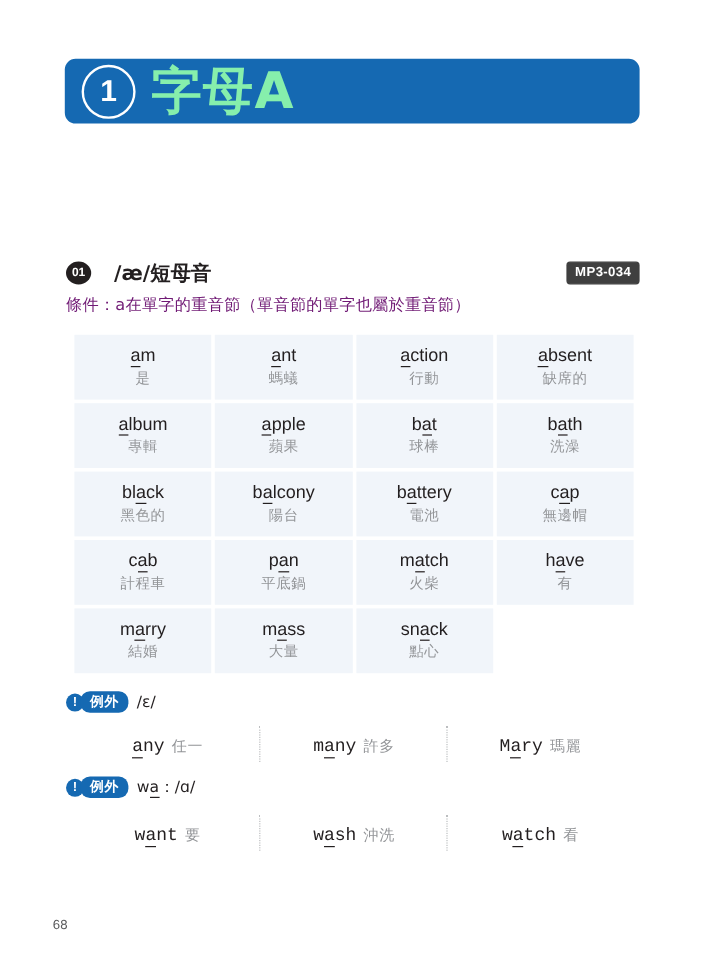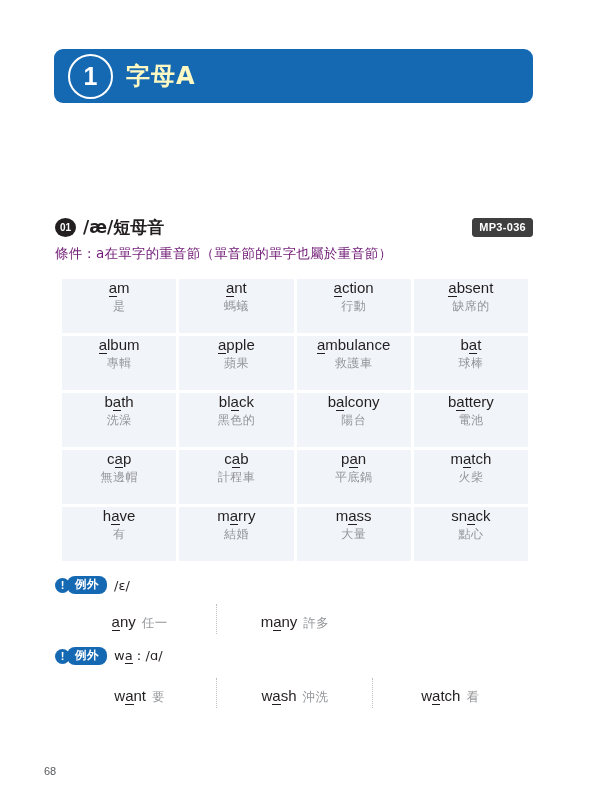--- a/index.html
+++ b/index.html
@@ -48,22 +48,22 @@
     margin-right: 13px;
   }
   .chapter-num {
     color: #ffffff;
     font-size: 25px;
     font-weight: bold;
     line-height: 1;
     font-family: "Liberation Sans", sans-serif;
   }
   .chapter-title {
-    color: #fef9c3;
-    font-size: 24px;
+    color: #86efac;
+    font-size: 42px;
     font-weight: bold;
     letter-spacing: 1px;
     font-family: "DejaVu Sans", "Liberation Sans", sans-serif;
   }
 
   
   .intro {
     position: absolute;
     left: 55px;
     top: 120px;
@@ -98,20 +98,21 @@
     justify-content: center;
     flex: none;
     margin-right: 7px;
     font-family: "Liberation Sans", sans-serif;
   }
   .sub-title {
     font-size: 17px;
     font-weight: bold;
     color: #231f20;
     font-family: "DejaVu Sans", "Liberation Sans", sans-serif;
+    margin-left: 12px;
   }
   .mp3-badge {
     margin-left: auto;
     background: #3f3f3f;
     color: #ffffff;
     font-size: 11px;
     font-weight: bold;
     padding: 2px 6px 3px 6px;
     border-radius: 3px;
     letter-spacing: 0.3px;
@@ -138,20 +139,21 @@
     display: grid;
     grid-template-columns: repeat(4, 1fr);
     gap: 3px;
   }
   .word-cell {
     background: #f1f5fa;
     height: 54px;
     display: flex;
     flex-direction: column;
     align-items: center;
+    justify-content: center;
   }
   .word-en {
     font-size: 15px;
     color: #231f20;
     line-height: 1.15;
     font-family: "Liberation Sans", "DejaVu Sans", sans-serif;
     margin-bottom: 2px;
   }
   .word-en u {
     text-decoration: none;
@@ -229,21 +231,21 @@
     content: "";
     position: absolute;
     left: -1px;
     top: -9px;
     height: 30px;
     border-left: 1.5px dotted #bcbec0;
   }
   .exc-en {
     font-size: 15px;
     color: #231f20;
-    font-family: Liberation Sans, sans-serif;
+    font-family: Liberation Mono, monospace;
   }
   .exc-en u {
     text-decoration: none;
     border-bottom: 1.3px solid #231f20;
   }
   .exc-zh {
     font-size: 12.5px;
     color: #939598;
     margin-left: 6px;
     font-family: "DejaVu Sans", "Liberation Sans", sans-serif;
@@ -269,21 +271,21 @@
     <div class="chapter-num-ring">
       <span class="chapter-num">1</span>
     </div>
     <span class="chapter-title">字母A</span>
   </div>
 
 
   <div class="sub-head">
     <span class="sub-num">01</span>
     <span class="sub-title">/æ/短母音</span>
-    <span class="mp3-badge">MP3-036</span>
+    <span class="mp3-badge">MP3-034</span>
   </div>
   <div class="condition">條件：a在單字的重音節（單音節的單字也屬於重音節）</div>
 
   <div class="word-grid" id="word-grid">
       <div class="word-cell">
         <div class="word-en"><u>a</u>m</div>
         <div class="word-zh">是</div>
       </div>
       <div class="word-cell">
         <div class="word-en"><u>a</u>nt</div>
@@ -297,24 +299,20 @@
         <div class="word-en"><u>a</u>bsent</div>
         <div class="word-zh">缺席的</div>
       </div>
       <div class="word-cell">
         <div class="word-en"><u>a</u>lbum</div>
         <div class="word-zh">專輯</div>
       </div>
       <div class="word-cell">
         <div class="word-en"><u>a</u>pple</div>
         <div class="word-zh">蘋果</div>
-      </div>
-      <div class="word-cell">
-        <div class="word-en"><u>a</u>mbulance</div>
-        <div class="word-zh">救護車</div>
       </div>
       <div class="word-cell">
         <div class="word-en">b<u>a</u>t</div>
         <div class="word-zh">球棒</div>
       </div>
       <div class="word-cell">
         <div class="word-en">b<u>a</u>th</div>
         <div class="word-zh">洗澡</div>
       </div>
       <div class="word-cell">
@@ -370,20 +368,24 @@
   </div>
   <div class="exc-row" id="exc-row-0" style="top:604px;">
       <div class="exc-item">
         <span class="exc-en"><u>a</u>ny</span>
         <span class="exc-zh">任一</span>
       </div>
       <div class="exc-item">
         <span class="exc-en">m<u>a</u>ny</span>
         <span class="exc-zh">許多</span>
       </div>
+      <div class="exc-item">
+        <span class="exc-en">M<u>a</u>ry</span>
+        <span class="exc-zh">瑪麗</span>
+      </div>
     </div>
 
   <div class="exc-head" id="exc-head-1" style="top:647px;">
     <span class="exc-icon">!</span>
     <span class="exc-label">例外</span>
     <span class="exc-ipa">w<u>a</u>：/ɑ/</span>
   </div>
   <div class="exc-row" id="exc-row-1" style="top:678px;">
       <div class="exc-item">
         <span class="exc-en">w<u>a</u>nt</span>

